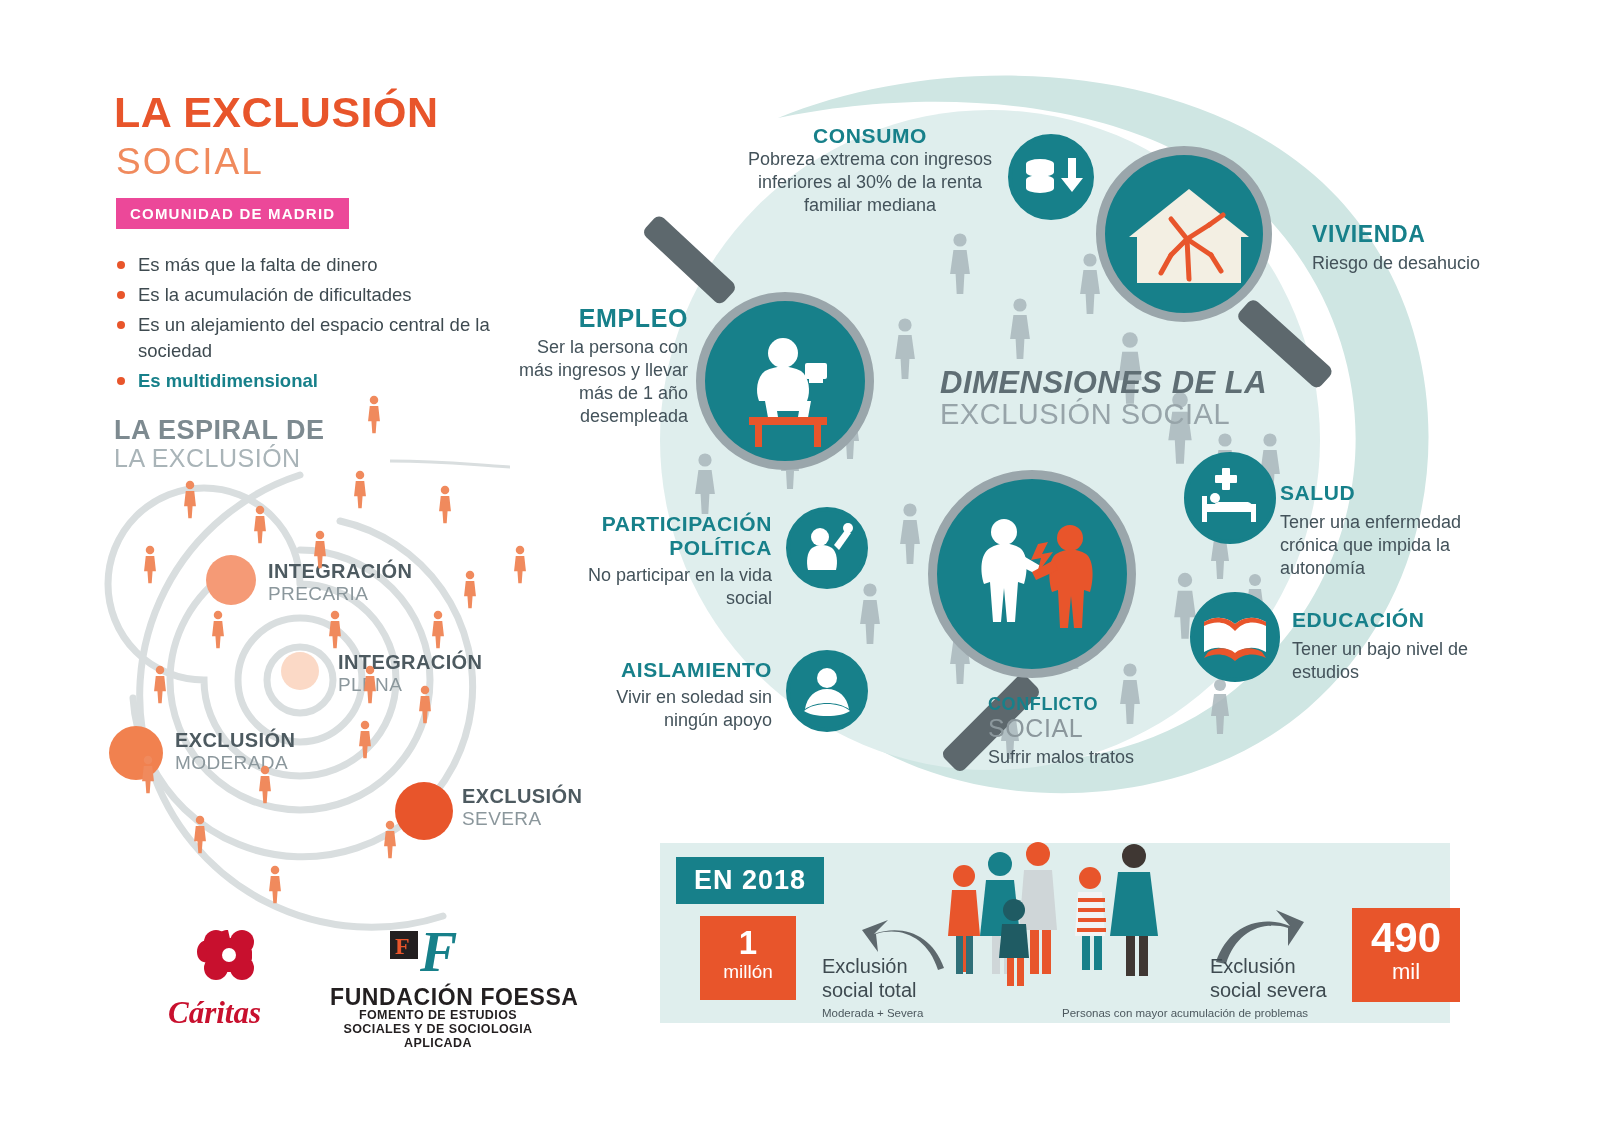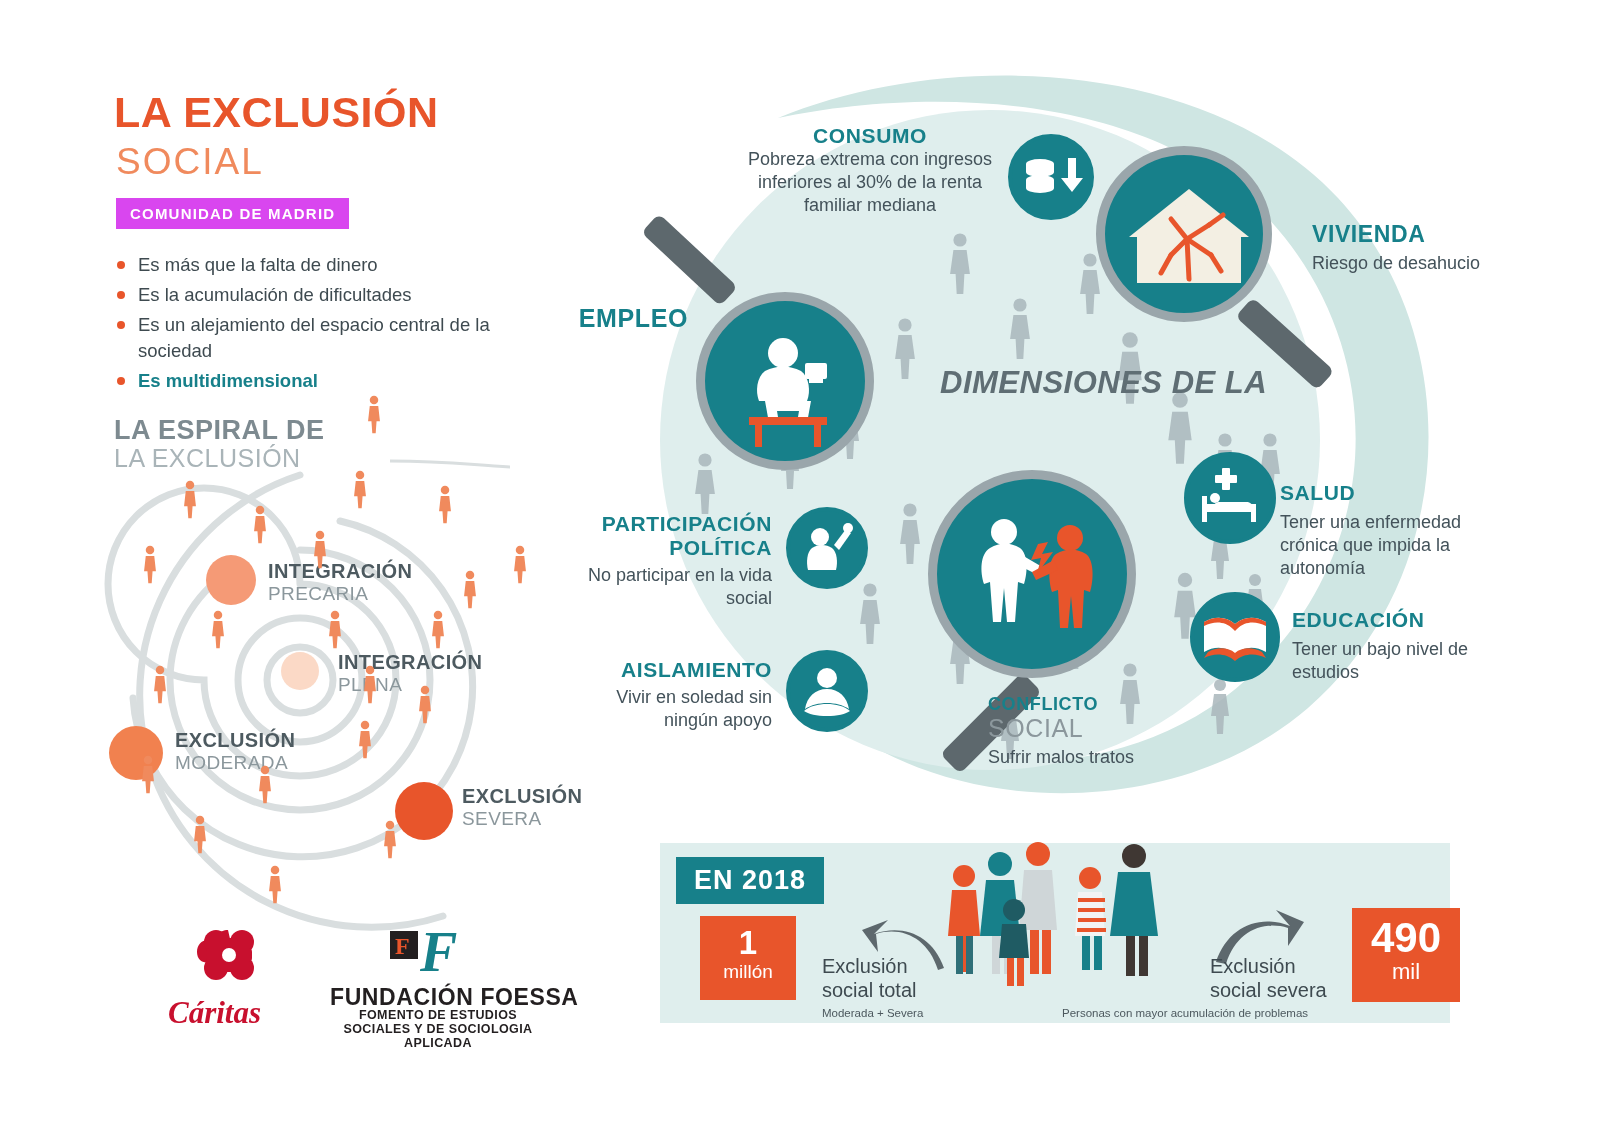--- a/index.html
+++ b/index.html
@@ -6,21 +6,21 @@
   body{width:1600px;height:1146px;position:relative;overflow:hidden;
        font-family:"Liberation Sans", sans-serif;color:#3b4a4f;}
   .root{position:absolute;left:0;top:0;width:1600px;height:1146px;}
 
   
   .abs{position:absolute;}
 
   
   #title-main{left:114px;top:88px;font-size:43px;font-weight:bold;color:#e8552b;letter-spacing:.5px;}
   #title-sub{left:116px;top:141px;font-size:37px;color:#f08a5d;letter-spacing:2px;}
-  #title-badge{left:116px;top:198px;background:#d946ef;color:#fff;font-size:15px;font-weight:bold;
+  #title-badge{left:116px;top:198px;background:#ec4899;color:#fff;font-size:15px;font-weight:bold;
     letter-spacing:1.2px;padding:7px 14px 7px 14px;}
   #bullets{left:112px;top:252px;width:380px;}
   #bullets .b{position:relative;padding-left:26px;font-size:18.5px;line-height:26px;color:#3e4a50;margin-bottom:4px;}
   #bullets .b .dot{position:absolute;left:5px;top:9px;width:8px;height:8px;border-radius:50%;background:#e8552b;}
   #bullets .b.lastb{color:#17808a;font-weight:bold;}
 
   
   #spiral-h1{left:114px;top:415px;font-size:27px;font-weight:bold;color:#7d8a90;letter-spacing:.5px;}
   #spiral-h2{left:114px;top:444px;font-size:25px;color:#a9b4b8;letter-spacing:.5px;}
   .spiral-wrap{left:90px;top:455px;width:520px;height:430px;}
@@ -355,20 +355,21 @@
           </g>
         <g transform="translate(480,90) scale(1.0)">
             <circle cx="0" cy="0" r="6"></circle>
             <path d="M-6 9 h12 l3 22 h-5 l-1 18 h-6 l-1 -18 h-5 z"></path>
           </g>
       </g>
     </svg>
   </div>
 
   <div class="abs" id="dim-t1">DIMENSIONES DE LA</div>
+  <div class="abs" id="dim-t2">EXCLUSIÓN SOCIAL</div>
 
   <div class="icircle" style="left:1008px;top:134px;width:86px;height:86px;">
     <svg width="78" height="78" viewBox="0 0 78 78">
       <g fill="#ffffff">
         <ellipse cx="28" cy="26" rx="14" ry="5"></ellipse>
           <rect x="14" y="26" width="28" height="8"></rect>
           <ellipse cx="28" cy="34" rx="14" ry="5"></ellipse>
         <ellipse cx="28" cy="42" rx="14" ry="5"></ellipse>
           <rect x="14" y="42" width="28" height="8"></rect>
           <ellipse cx="28" cy="50" rx="14" ry="5"></ellipse>
@@ -416,20 +417,21 @@
         <rect x="40" y="112" width="78" height="8" fill="#e8552b"></rect>
         <rect x="46" y="120" width="7" height="22" fill="#e8552b"></rect>
         <rect x="105" y="120" width="7" height="22" fill="#e8552b"></rect>
         <rect x="96" y="58" width="22" height="16" rx="2" fill="#ffffff"></rect>
         <rect x="100" y="74" width="14" height="4" fill="#ffffff"></rect>
       </svg>
     </div>
   </div>
   <div class="capt" style="left:498px;top:306px;width:190px;text-align:right;">
     <div class="ch" style="font-size:25px;">EMPLEO</div>
+    <div class="ct" style="margin-top:6px;">Ser la persona con más ingresos y llevar más de 1 año desempleada</div>
   </div>
 
   <div class="icircle" style="left:1184px;top:452px;width:92px;height:92px;">
     <svg width="84" height="84" viewBox="0 0 84 84">
       <g fill="#ffffff">
         <rect x="34" y="12" width="8" height="22" rx="1"></rect>
           <rect x="27" y="19" width="22" height="8" rx="1"></rect>
         <rect x="14" y="40" width="5" height="26"></rect>
         <rect x="14" y="48" width="54" height="8" rx="2"></rect>
         <rect x="63" y="48" width="5" height="18"></rect>

